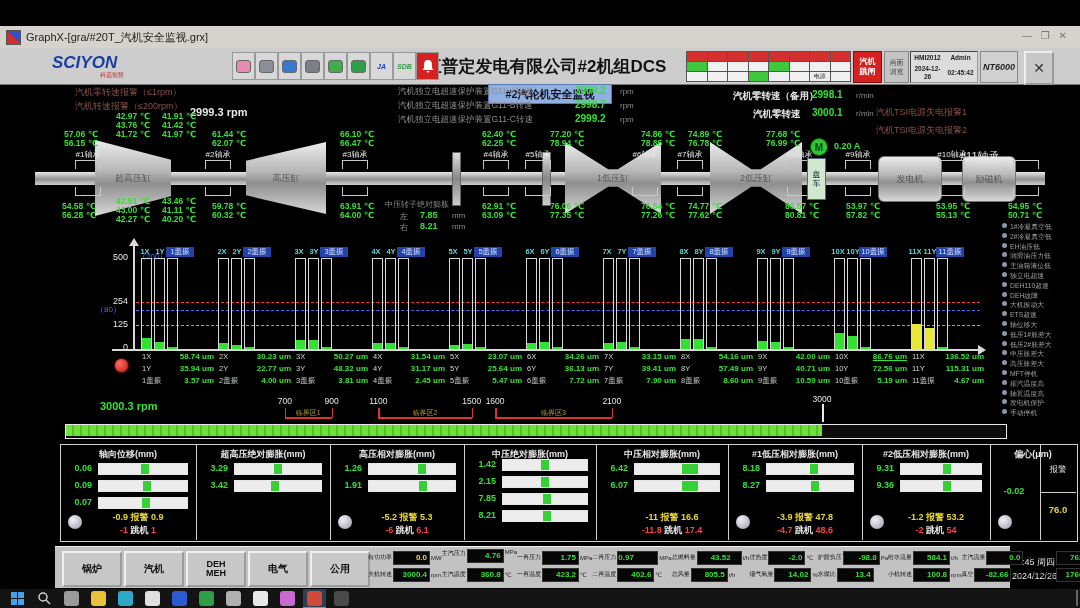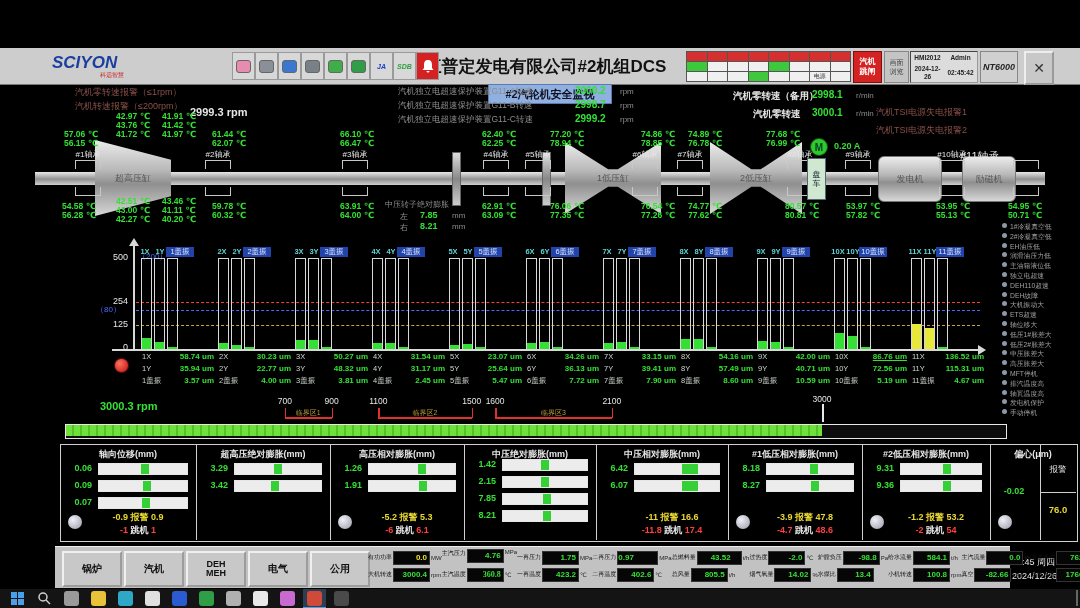--- a/index.html
+++ b/index.html
@@ -24,20 +24,26 @@
   .navbtn{position:absolute;width:56px;height:32px;background:#c8c8c8;border:2px outset #f0f0f0;
           display:flex;align-items:center;justify-content:center;flex-direction:column;
           font-weight:bold;color:#111;font-size:10px;cursor:pointer;}
   .dot{border-radius:50%;}
 </style>
 </head>
 <body>
 
 <div id="screen">
 
+  <div class="a" id="titlebar">
+    <div class="a" style="left:6px;top:4px;width:13px;height:13px;background:
+      linear-gradient(45deg,#d03030 50%,#3050d0 50%);border:1px solid #555;"></div>
+    <div class="a" style="left:26px;top:4px;font-size:11px;color:#222;">GraphX-[gra/#20T_汽机安全监视.grx]</div>
+    <div class="a" style="right:10px;top:4px;font-size:10px;color:#777;letter-spacing:3px;">— ❐ ✕</div>
+  </div>
 
   <div class="a" id="toolbar">
     <div class="a" style="left:52px;top:5px;font-size:17px;font-weight:bold;font-style:italic;color:#1a3fa0;">SCIYON</div>
     <div class="a" style="left:100px;top:23px;font-size:6px;color:#c22;">科远智慧</div>
     <div id="tb-icons"></div>
     <div class="a" style="left:404px;top:4px;width:266px;height:28px;display:flex;align-items:center;justify-content:center;
       font-size:17px;font-weight:bold;color:#111;white-space:nowrap;">盘江普定发电有限公司#2机组DCS</div>
     <div class="a" id="alarm-grid" style="left:686px;top:3px;width:164px;height:30px;">
         <div class="cellr a" style="left: 0px; top: 0px; width: 19.5px; height: 9px; border: 0.5px solid rgb(85, 85, 85); font-size: 6px; color: rgb(51, 51, 51); display: flex; align-items: center; justify-content: center; overflow: hidden;"></div>
         <div class="cellr a" style="left: 20.5px; top: 0px; width: 19.5px; height: 9px; border: 0.5px solid rgb(85, 85, 85); font-size: 6px; color: rgb(51, 51, 51); display: flex; align-items: center; justify-content: center; overflow: hidden;"></div>
@@ -175,20 +181,21 @@
     <div class="grn a" style="left: 575px; top: 99px; font-size: 10px;">2998.7</div>
     <div class="dim a" style="left: 620px; top: 101px; font-size: 8px;">rpm</div>
     <div class="dim a" style="left: 398px; top: 114px; font-size: 8.5px;">汽机独立电超速保护装置G11-C转速</div>
     <div class="grn a" style="left: 575px; top: 113px; font-size: 10px;">2999.2</div>
     <div class="dim a" style="left: 620px; top: 115px; font-size: 8px;">rpm</div>
     <div class=" a" style="left: 35px; top: 172px; width: 1010px; height: 13px; background: linear-gradient(rgb(232, 232, 232), rgb(144, 144, 144) 55%, rgb(207, 207, 207));"></div>
     <div class=" a" style="left: 452px; top: 152px; width: 7px; height: 52px; background: linear-gradient(rgb(221, 221, 221), rgb(136, 136, 136), rgb(204, 204, 204)); border: 1px solid rgb(102, 102, 102);"></div>
     <div class=" a" style="left: 542px; top: 152px; width: 7px; height: 52px; background: linear-gradient(rgb(221, 221, 221), rgb(136, 136, 136), rgb(204, 204, 204)); border: 1px solid rgb(102, 102, 102);"></div>
     <div class=" a" style="left: 997px; top: 156px; width: 6px; height: 44px; background: linear-gradient(rgb(221, 221, 221), rgb(136, 136, 136), rgb(204, 204, 204)); border: 1px solid rgb(102, 102, 102);"></div>
     <div class="cyl a" style="left: 95px; top: 140px; width: 76px; height: 76px; clip-path: polygon(0px 0px, 100% 26%, 100% 74%, 0px 100%);">超高压缸</div>
+    <div class="cyl a" style="left: 246px; top: 142px; width: 80px; height: 72px; clip-path: polygon(0px 26%, 100% 0px, 100% 100%, 0px 74%);">高压缸</div>
     <div class="cyl a" style="left: 565px; top: 142px; width: 96px; height: 72px; clip-path: polygon(0px 0px, 45% 38%, 55% 38%, 100% 0px, 100% 100%, 55% 62%, 45% 62%, 0px 100%);">1低压缸</div>
     <div class="cyl a" style="left: 710px; top: 142px; width: 92px; height: 72px; clip-path: polygon(0px 0px, 45% 38%, 55% 38%, 100% 0px, 100% 100%, 55% 62%, 45% 62%, 0px 100%);">2低压缸</div>
     <div class="cyl a" style="left: 878px; top: 156px; width: 62px; height: 44px; border-radius: 6px; border: 1px solid rgb(119, 119, 119);">发电机</div>
     <div class="cyl a" style="left: 962px; top: 156px; width: 52px; height: 44px; border-radius: 6px; border: 1px solid rgb(119, 119, 119);">励磁机</div>
     <div class="wht a" style="left: 66px; top: 149px; width: 44px; text-align: center; font-size: 8px;">#1轴承</div>
     <div class="brkt-t a" style="left: 75px; top: 160px; width: 24px;"></div>
     <div class="brkt-b a" style="left: 75px; top: 187px; width: 24px;"></div>
     <div class="grn a" style="left: 64px; top: 129px; font-size: 8.5px; white-space: nowrap;">57.06 ℃</div>
     <div class="grn a" style="left: 64px; top: 138px; font-size: 8.5px; white-space: nowrap;">56.15 ℃</div>
     <div class="grn a" style="left: 62px; top: 201px; font-size: 8.5px; white-space: nowrap;">54.58 ℃</div>
@@ -697,21 +704,21 @@
         <span style="color:#111;margin-right:1px;">凝器水位</span>
         <div style="flex:0 0 33px;height:12px;line-height:12px;background:#060606;border:1px solid #333;text-align:right;padding-right:2px;font-size:8px;font-weight:bold;color:#35e035;">762.3</div>
       </div>
       <div style="display: flex; align-items: center; font-size: 6px; white-space: nowrap; overflow: visible;">
         <span style="color:#111;margin-right:1px;">大机转速</span>
         <div style="flex:0 0 33px;height:12px;line-height:12px;background:#060606;border:1px solid #333;text-align:right;padding-right:2px;font-size:8px;font-weight:bold;color:#35e035;">3000.4</div>
         <span style="color:#222;margin-left:1px;">rpm</span>
       </div>
       <div style="display: flex; align-items: center; font-size: 6px; white-space: nowrap; overflow: visible;">
         <span style="color:#111;margin-right:1px;">主汽温度</span>
-        <div style="flex:0 0 33px;height:12px;line-height:12px;background:#060606;border:1px solid #333;text-align:right;padding-right:2px;font-size:8px;font-weight:bold;color:#35e035;font-family:Liberation Serif, serif;">360.8</div>
+        <div style="flex:0 0 33px;height:12px;line-height:12px;background:#060606;border:1px solid #333;text-align:right;padding-right:2px;font-size:8px;font-weight:bold;color:#35e035;">360.8</div>
         <span style="color:#222;margin-left:1px;">℃</span>
       </div>
       <div style="display: flex; align-items: center; font-size: 6px; white-space: nowrap; overflow: visible;">
         <span style="color:#111;margin-right:1px;">一再温度</span>
         <div style="flex:0 0 33px;height:12px;line-height:12px;background:#060606;border:1px solid #333;text-align:right;padding-right:2px;font-size:8px;font-weight:bold;color:#35e035;">423.2</div>
         <span style="color:#222;margin-left:1px;">℃</span>
       </div>
       <div style="display: flex; align-items: center; font-size: 6px; white-space: nowrap; overflow: visible;">
         <span style="color:#111;margin-right:1px;">二再温度</span>
         <div style="flex:0 0 33px;height:12px;line-height:12px;background:#060606;border:1px solid #333;text-align:right;padding-right:2px;font-size:8px;font-weight:bold;color:#35e035;">402.6</div>

